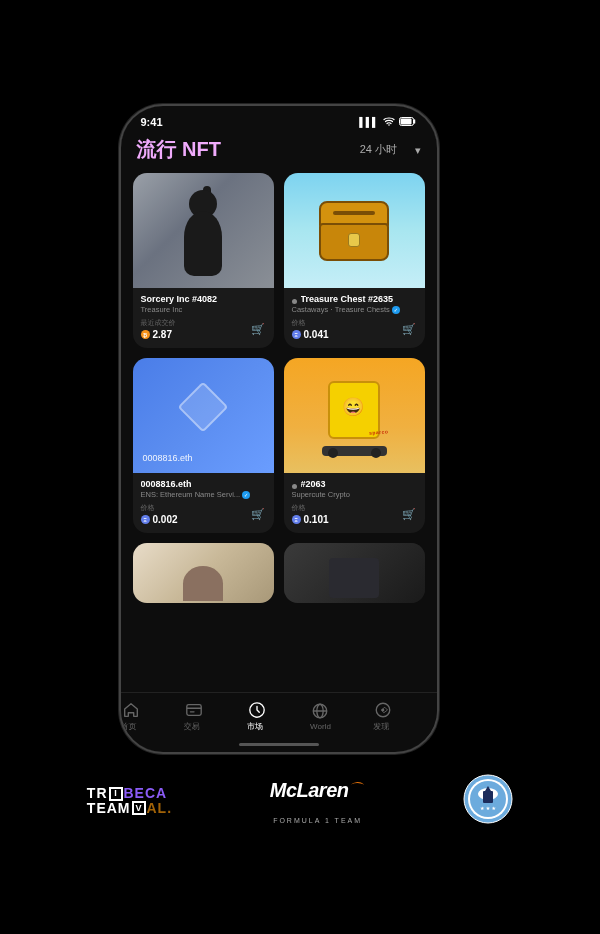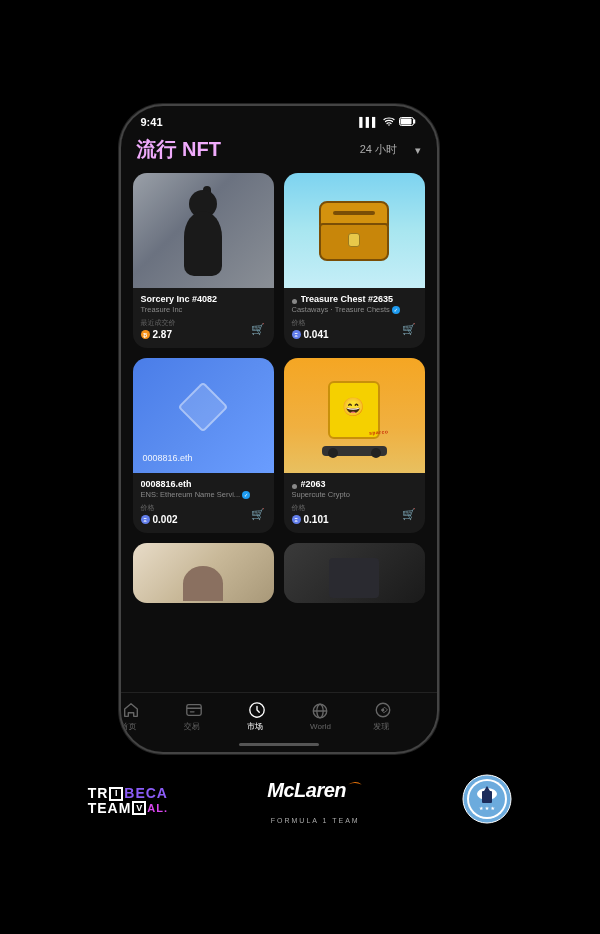--- a/index.html
+++ b/index.html
@@ -722,21 +722,21 @@
   <div class="tribeca-block">
     <div style="display:flex; flex-direction:column; line-height:1.05;">
       <div style="display:flex; align-items:center; gap:0;">
         <span style="color:#fff; font-size:14px; font-weight:900; font-family:Arial Black,sans-serif; letter-spacing:1px;">TR</span>
         <span style="color:#fff; font-size:14px; font-weight:900; font-family:Arial Black,sans-serif; border: 2px solid #fff; width:14px; height:14px; display:inline-flex; align-items:center; justify-content:center; margin:0 1px; font-size:9px;">I</span>
         <span style="color:#8b5cf6; font-size:14px; font-weight:900; font-family:Arial Black,sans-serif; letter-spacing:1px;">BECA</span>
       </div>
       <div style="display:flex; align-items:center; gap:0;">
         <span style="color:#fff; font-size:14px; font-weight:900; font-family:Arial Black,sans-serif; letter-spacing:1px;">TEAM</span>
         <span style="color:#fff; font-size:14px; font-weight:900; font-family:Arial Black,sans-serif; border: 2px solid #fff; width:14px; height:14px; display:inline-flex; align-items:center; justify-content:center; margin:0 1px; font-size:9px;">V</span>
-        <span style="color:#d946ef; font-size:11px; font-weight:900; font-family:Arial Black,sans-serif; letter-spacing:1px;">AL.</span>
+        <span style="color:#a16207; font-size:14px; font-weight:900; font-family:Arial Black,sans-serif; letter-spacing:1px;">AL.</span>
       </div>
     </div>
   </div>
 
   <div class="mclaren-logo">
     <div style="display:flex; align-items:center; gap:0;">
       <span style="color:#fff; font-size:20px; font-weight:900; font-style:italic; font-family:Arial,sans-serif; letter-spacing:-0.5px;">McLaren</span>
       <span style="color:#e8730a; font-size:16px; margin-left:1px;">⌒</span>
     </div>
     <span class="mclaren-sub">FORMULA 1 TEAM</span>

